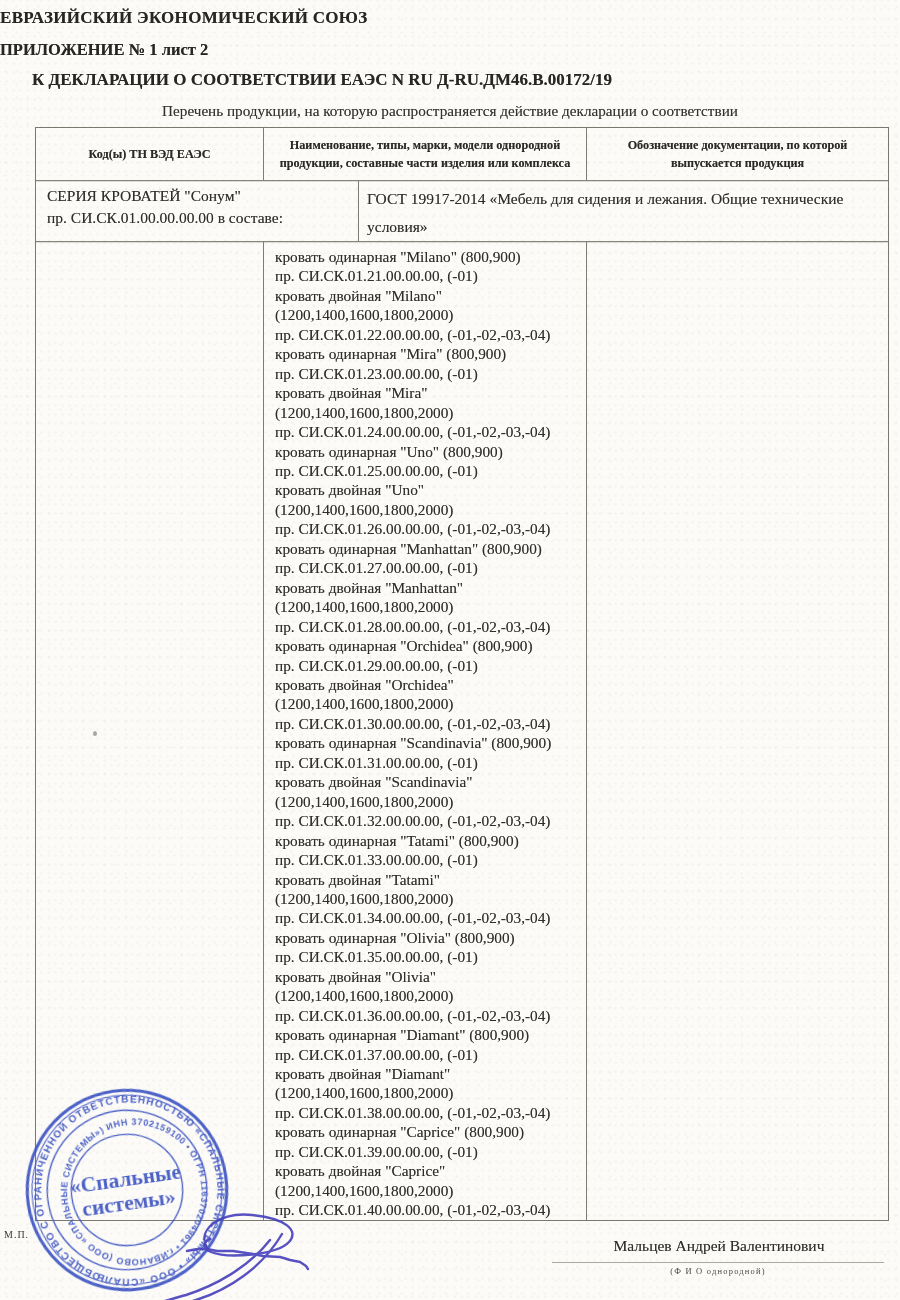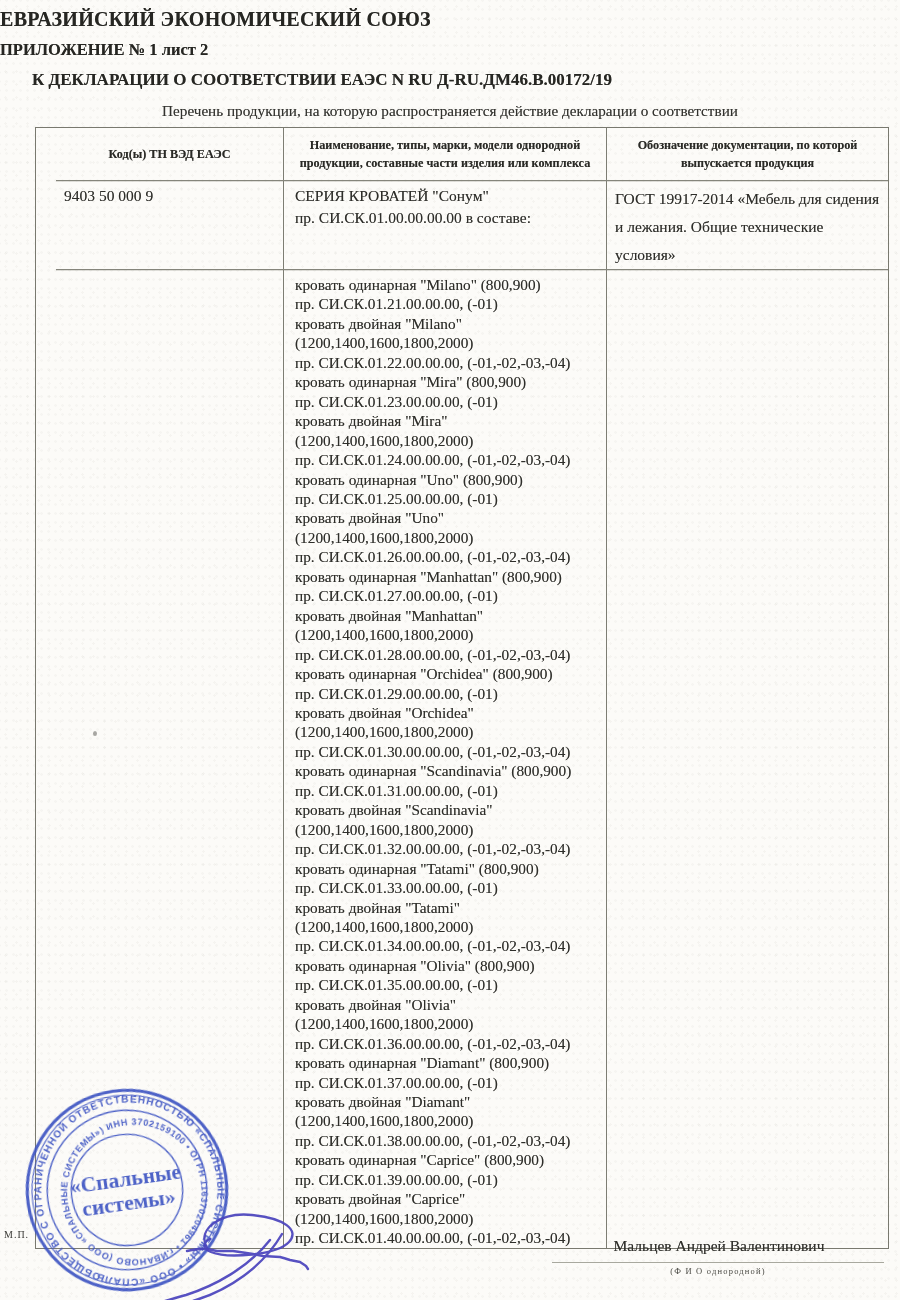--- a/index.html
+++ b/index.html
@@ -9,31 +9,30 @@
     background:#fcfbf8;
     background-image:
       radial-gradient(rgba(120,115,100,0.05) 1px, transparent 1.2px),
       radial-gradient(rgba(100,100,90,0.04) 1px, transparent 1.4px);
     background-size:11px 13px, 7px 9px;
     background-position:0 0, 3px 5px;
     overflow:hidden;
     font-family:"Liberation Serif", serif;
     color:#2e2e2a;
   }
-  .t1{position:absolute;left:0;top:8px;width:752px;font-size:20px;font-weight:bold;letter-spacing:.3px;color:#262622;text-shadow:0 0 .6px rgba(50,50,45,.55);}
+  .t1{position:absolute;left:0;top:8px;width:752px;font-size:17px;font-weight:bold;letter-spacing:.3px;color:#262622;text-shadow:0 0 .6px rgba(50,50,45,.55);}
   .t2{position:absolute;left:0;top:40px;width:787px;font-size:16.5px;font-weight:bold;color:#262622;text-shadow:0 0 .6px rgba(50,50,45,.55);}
   .t3{position:absolute;left:0;top:70px;width:900px;font-size:17px;font-weight:bold;color:#262622;text-shadow:0 0 .6px rgba(50,50,45,.55);padding-left:32px;}
   .subtitle{position:absolute;left:0;top:102px;width:900px;text-align:center;font-size:15.2px;color:#33332f;text-shadow:0 0 .5px rgba(60,60,55,.5);}
 
   .tbl{
     position:absolute;left:35px;top:127px;width:854px;
     border:1.5px solid #79796f;
     box-sizing:border-box;
     text-shadow:0 0 .5px rgba(60,60,55,.5);
-    padding-left:20px;
   }
   .trow{display:flex;box-sizing:border-box;}
   .trow.bordered{border-bottom:1.4px solid #85857b;box-shadow:0 1px 0 rgba(130,130,120,.25);}
   .cell{box-sizing:border-box;}
   .c1{width:228px;border-right:1.2px solid #7d7d73;}
   .c2{width:323px;border-right:1.2px solid #7d7d73;}
   .c3{flex:1;}
   .hrow{height:53px;align-items:center;}
   .hcell{display:flex;align-items:center;justify-content:center;text-align:center;
     font-weight:bold;font-size:12.2px;line-height:1.5;height:100%;padding:2px 10px;color:#2a2a26;}
@@ -64,21 +63,20 @@
   <div class="t3">К ДЕКЛАРАЦИИ О СООТВЕТСТВИИ ЕАЭС N RU Д-RU.ДМ46.В.00172/19</div>
   <div class="subtitle">Перечень продукции, на которую распространяется действие декларации о соответствии</div>
 
   <div class="tbl">
     <div class="trow hrow bordered">
       <div class="cell c1 hcell">Код(ы) ТН ВЭД ЕАЭС</div>
       <div class="cell c2 hcell">Наименование, типы, марки, модели однородной продукции, составные части изделия или комплекса</div>
       <div class="cell c3 hcell">Обозначение документации, по которой выпускается продукция</div>
     </div>
     <div class="trow r1 bordered">
-      <div class="cell c1">9403 50 000 9</div>
       <div class="cell c2">СЕРИЯ КРОВАТЕЙ "Сонум"
 пр. СИ.СК.01.00.00.00.00 в составе:</div>
       <div class="cell c3">ГОСТ 19917-2014 «Мебель для сидения и лежания. Общие технические условия»</div>
     </div>
     <div class="trow r2">
       <div class="cell c1"></div>
       <div class="cell c2">кровать одинарная "Milano" (800,900)
 пр. СИ.СК.01.21.00.00.00, (-01)
 кровать двойная "Milano"
 (1200,1400,1600,1800,2000)

